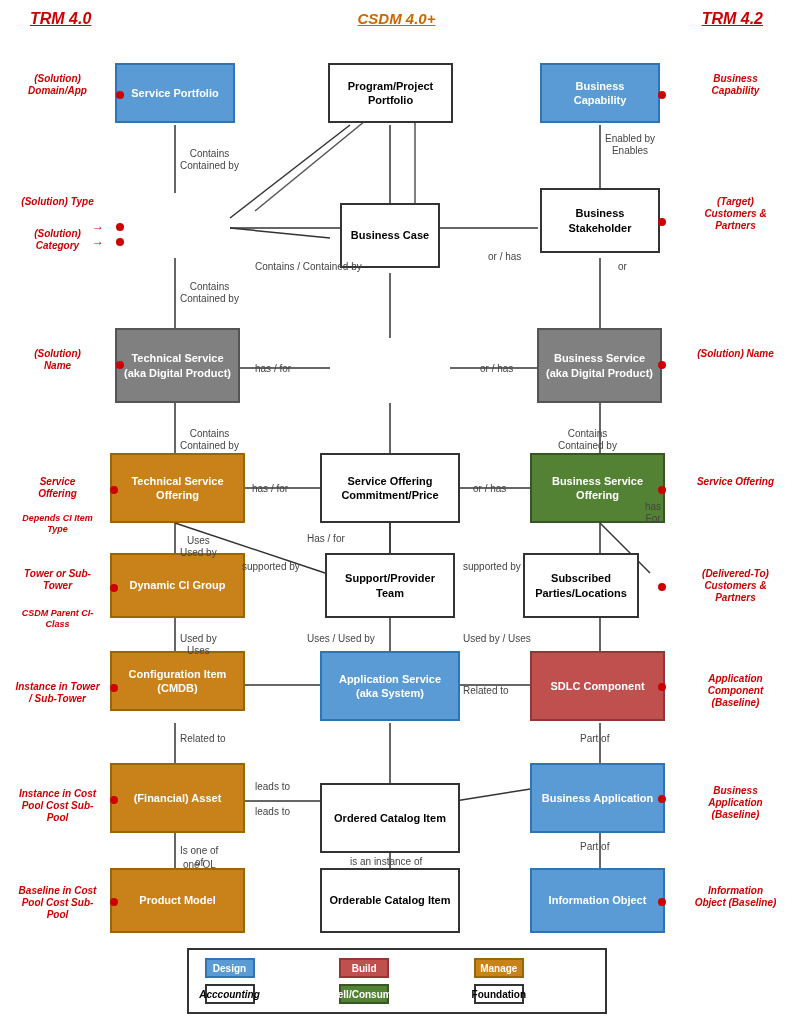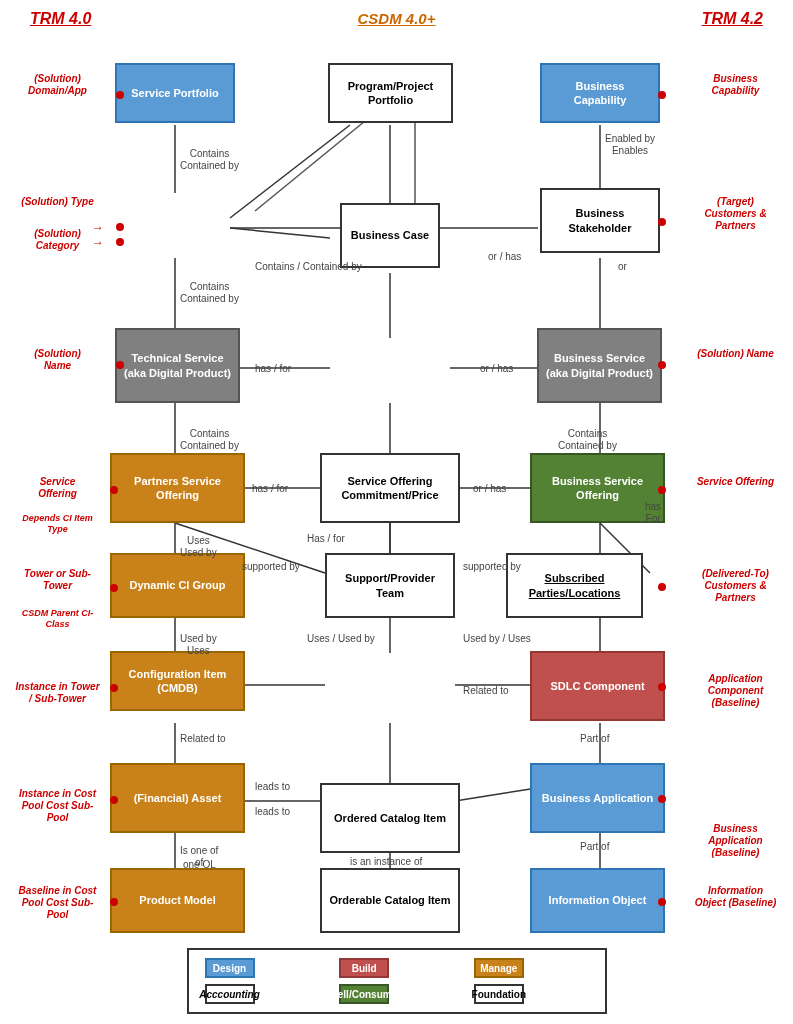--- a/index.html
+++ b/index.html
@@ -290,47 +290,50 @@
     <div class="node node-gray" style="left:105px;top:295px;width:125px;height:75px;">
       <span>Technical Service (aka Digital Product)</span>
     </div>
 
 
     <div class="node node-gray" style="left:527px;top:295px;width:125px;height:75px;">
       <span>Business Service (aka Digital Product)</span>
     </div>
 
     <div class="node node-orange" style="left:100px;top:420px;width:135px;height:70px;">
-      <span>Partners Service Offering</span>
+      <span>Technical Service Offering</span>
     </div>
 
     <div class="node node-white" style="left:310px;top:420px;width:140px;height:70px;">
       <span>Service Offering Commitment/Price</span>
     </div>
 
     <div class="node node-green" style="left:520px;top:420px;width:135px;height:70px;">
       <span>Business Service Offering</span>
     </div>
 
     <div class="node node-orange" style="left:100px;top:520px;width:135px;height:65px;">
       <span>Dynamic CI Group</span>
     </div>
 
     <div class="node node-white" style="left:315px;top:520px;width:130px;height:65px;">
       <span>Support/Provider Team</span>
     </div>
 
-    <div class="node node-white" style="left:496px;top:520px;width:137px;height:65px;text-decoration:underline;">
+    <div class="node node-white" style="left:513px;top:520px;width:116px;height:65px;">
       <span>Subscribed Parties/Locations</span>
     </div>
 
     <div class="node node-orange" style="left:100px;top:618px;width:135px;height:60px;">
       <span>Configuration Item (CMDB)</span>
     </div>
 
+    <div class="node node-blue" style="left:310px;top:618px;width:140px;height:70px;">
+      <span>Application Service (aka System)</span>
+    </div>
 
     <div class="node node-pink" style="left:520px;top:618px;width:135px;height:70px;">
       <span>SDLC Component</span>
     </div>
 
     <div class="node node-orange" style="left:100px;top:730px;width:135px;height:70px;">
       <span>(Financial) Asset</span>
     </div>
 
     <div class="node node-white" style="left:310px;top:750px;width:140px;height:70px;">
@@ -504,21 +507,21 @@
     </div>
     <div class="side-label" style="right:5px;top:443px;width:85px;">
       <span>Service Offering</span>
     </div>
     <div class="side-label" style="right:5px;top:535px;width:85px;">
       <span>(Delivered-To) Customers &amp; Partners</span>
     </div>
     <div class="side-label" style="right:5px;top:640px;width:85px;">
       <span>Application Component (Baseline)</span>
     </div>
-    <div class="side-label" style="right:5px;top:752px;width:85px;margin-top:38px;">
+    <div class="side-label" style="right:5px;top:752px;width:85px;">
       <span>Business Application (Baseline)</span>
     </div>
     <div class="side-label" style="right:5px;top:852px;width:85px;">
       <span>Information Object (Baseline)</span>
     </div>
 
     <div style="position:absolute;left:82px;top:186px;color:#cc0000;font-size:12px;font-weight:bold;">→</div>
     <div style="position:absolute;left:82px;top:201px;color:#cc0000;font-size:12px;font-weight:bold;">→</div>
 
   </div>

